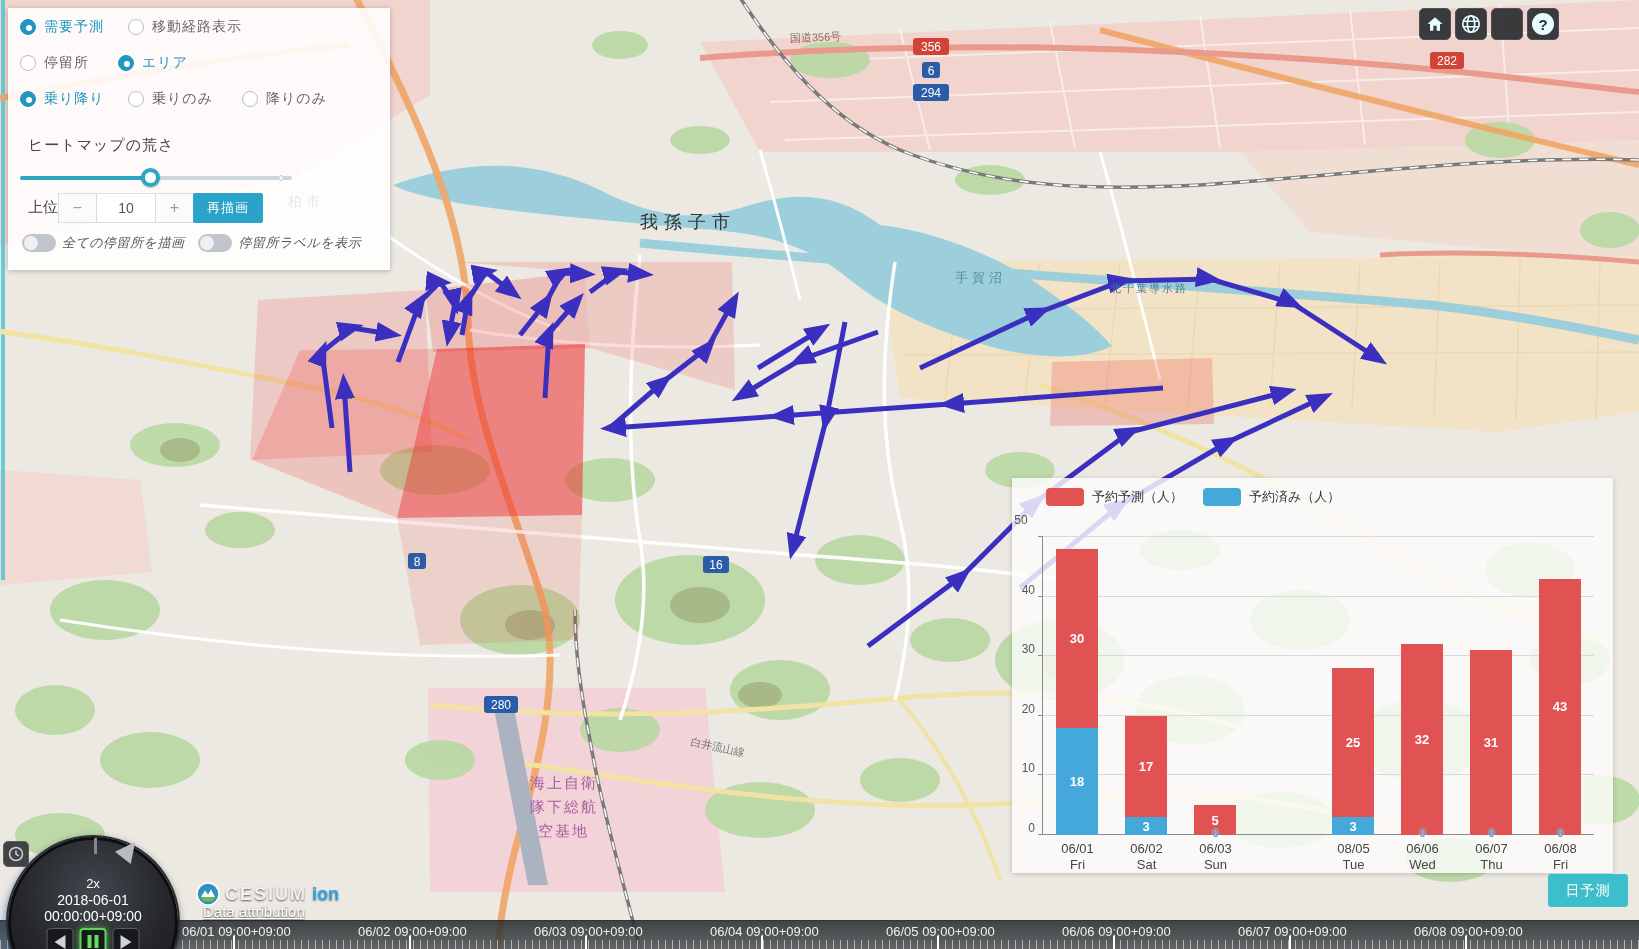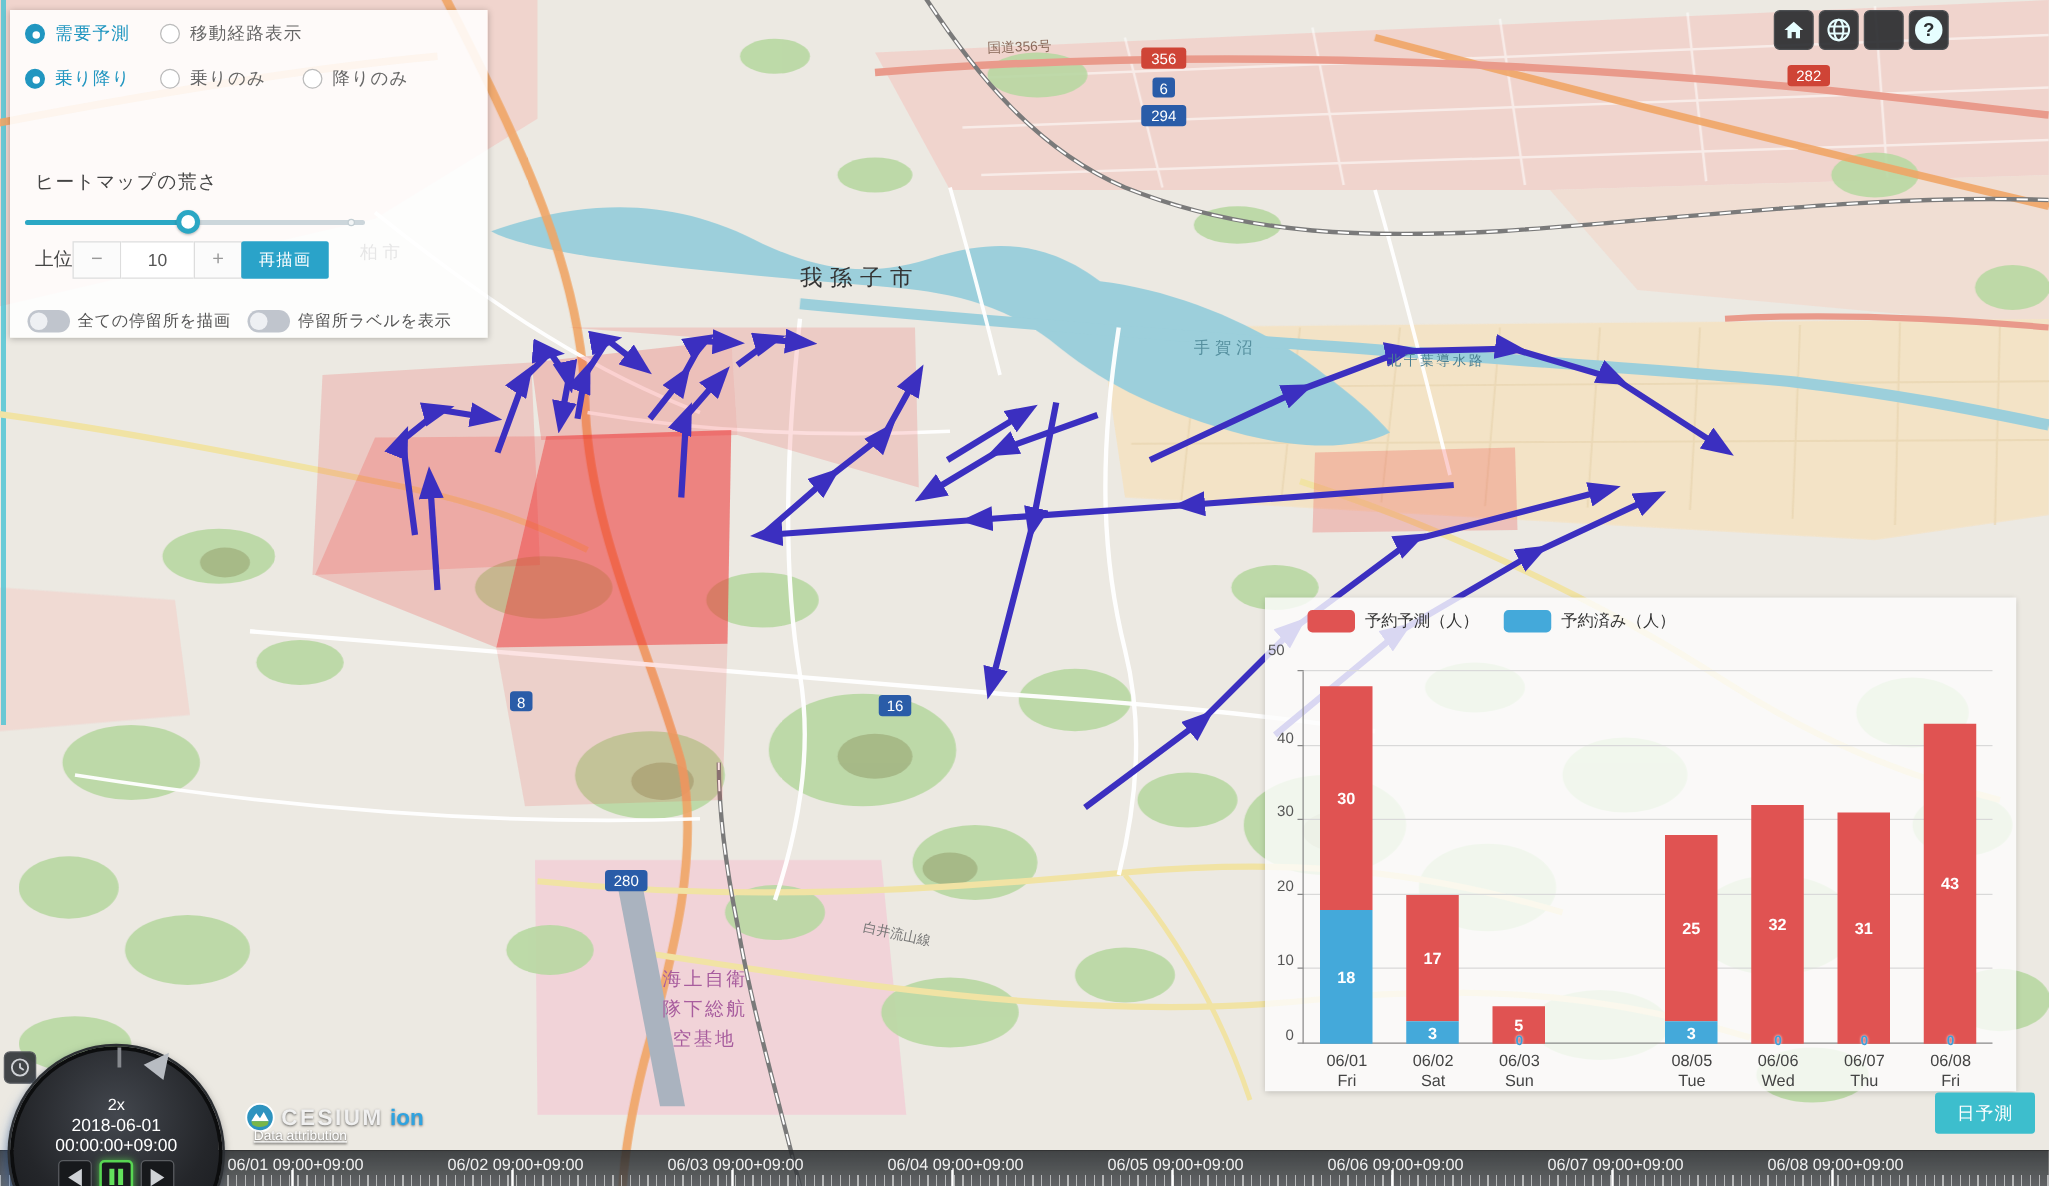--- a/index.html
+++ b/index.html
@@ -27,21 +27,21 @@
   .slider .notch{position:absolute;top:7px;width:6px;height:6px;border-radius:50%;background:#f2f5f6;border:1px solid #c2cdd2;}
   .slider .handle{position:absolute;top:0;width:19px;height:19px;border-radius:50%;background:#fff;border:4px solid #2ba7c4;margin-left:-10px;box-shadow:0 1px 2px rgba(0,0,0,.25);}
   .top-label{position:absolute;left:20px;top:190px;font-size:15px;color:#444;}
   .stepper{position:absolute;left:50px;top:185px;display:flex;height:30px;}
   .step-btn{width:39px;height:30px;background:#fbfbfb;border:1px solid #ddd;color:#999;font-size:16px;
             display:flex;align-items:center;justify-content:center;cursor:pointer;}
   .step-val{width:58px;height:30px;background:#fff;border:1px solid #ddd;border-left:none;border-right:none;
             color:#555;font-size:14px;display:flex;align-items:center;justify-content:center;}
   .redraw-btn{position:absolute;left:185px;top:185px;width:70px;height:30px;background:#2aa3c9;color:#fff;
               border:none;font-size:13px;border-radius:2px;cursor:pointer;letter-spacing:1px;}
-  .toggles{position:absolute;left:14px;top:240px;display:flex;align-items:center;}
+  .toggles{position:absolute;left:14px;top:226px;display:flex;align-items:center;font-style:italic;}
   .toggle{width:34px;height:18px;border-radius:9px;background:#c0c5cd;position:relative;flex:0 0 34px;cursor:pointer;}
   .toggle .knob{position:absolute;left:2px;top:2px;width:14px;height:14px;border-radius:50%;background:#eef0f3;}
   .tog-label{font-size:13px;color:#555;margin:0 14px 0 6px;letter-spacing:.5px;}
 
   
   .toolbar{position:absolute;top:8px;left:1419px;display:flex;gap:4px;z-index:22;}
   .tbtn{width:32px;height:32px;border-radius:5px;background:rgba(42,45,48,.92);border:1px solid #4d5053;
         display:flex;align-items:center;justify-content:center;cursor:pointer;color:#e6feff;}
   .tbtn svg{display:block;}
 
@@ -83,21 +83,21 @@
   .tri-r{width:0;height:0;border-top:7px solid transparent;border-bottom:7px solid transparent;border-left:11px solid #cfd2d6;}
   .pause{display:flex;gap:3px;}
   .pause i{display:block;width:4px;height:13px;background:#63e05c;}
   .mini-btn{position:absolute;left:3px;top:841px;width:26px;height:26px;border-radius:5px;z-index:27;
             background:rgba(47,50,54,.9);border:1px solid #5a5d61;display:flex;align-items:center;justify-content:center;}
 
   
   .credit{position:absolute;left:196px;top:882px;z-index:26;display:flex;align-items:center;gap:5px;}
   .credit .brand{font-size:18px;font-weight:bold;color:#f0f0f0;letter-spacing:2px;text-shadow:0 1px 2px rgba(0,0,0,.6);}
   .credit .suffix{font-size:18px;font-weight:bold;color:#2fa3e0;text-shadow:0 1px 2px rgba(0,0,0,.5);}
-  .attrib{position:absolute;left:203px;top:903px;z-index:26;font-size:11px;color:#fff;text-decoration:underline;
+  .attrib{position:absolute;left:203px;top:903px;z-index:26;font-size:15px;color:#fff;text-decoration:underline;
           text-shadow:0 1px 2px rgba(0,0,0,.8);cursor:pointer;}
 
   
   .timeline{position:absolute;left:0;right:0;bottom:0;height:29px;z-index:25;
             background:linear-gradient(180deg,rgba(36,39,42,.85),rgba(66,70,74,.82));border-top:1px solid rgba(20,20,20,.6);}
   .timeline .ticks{position:absolute;left:0;right:0;bottom:0;height:9px;
        background:repeating-linear-gradient(90deg,rgba(255,255,255,.55) 0 1px,transparent 1px 7px);}
   .tl-label{position:absolute;top:3px;font-size:13px;color:#f0f0f0;white-space:nowrap;}
   .tl-big{position:absolute;bottom:0;width:2px;height:13px;background:#fff;}
   .playhead{position:absolute;left:148px;top:0;width:2px;height:100%;background:#4aa3ff;z-index:26;}
@@ -297,20 +297,30 @@
       <div class="radio-item sel" style="left:12px">
         <span class="rdot"></span>
         <span class="rlabel">需要予測</span>
       </div>
       <div class="radio-item" style="left:120px">
         <span class="rdot"></span>
         <span class="rlabel">移動経路表示</span>
       </div>
     </div>
     <div class="prow">
+      <div class="radio-item" style="left:12px">
+        <span class="rdot"></span>
+        <span class="rlabel">停留所</span>
+      </div>
+      <div class="radio-item sel" style="left:110px">
+        <span class="rdot"></span>
+        <span class="rlabel">エリア</span>
+      </div>
+    </div>
+    <div class="prow">
       <div class="radio-item sel" style="left:12px">
         <span class="rdot"></span>
         <span class="rlabel">乗り降り</span>
       </div>
       <div class="radio-item" style="left:120px">
         <span class="rdot"></span>
         <span class="rlabel">乗りのみ</span>
       </div>
       <div class="radio-item" style="left:234px">
         <span class="rdot"></span>

